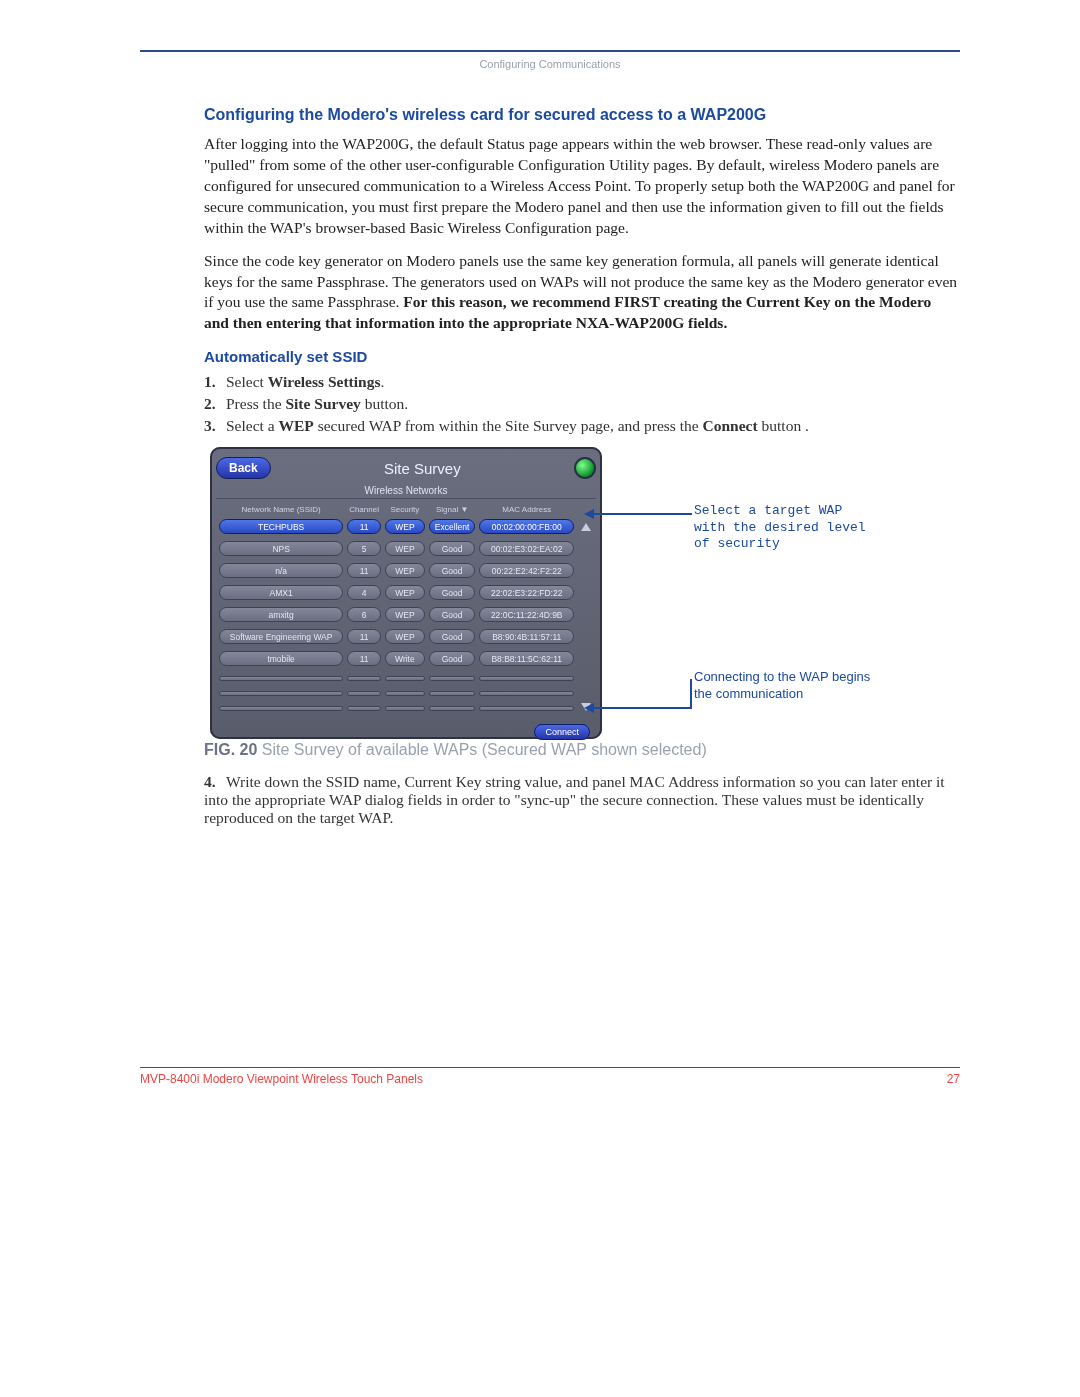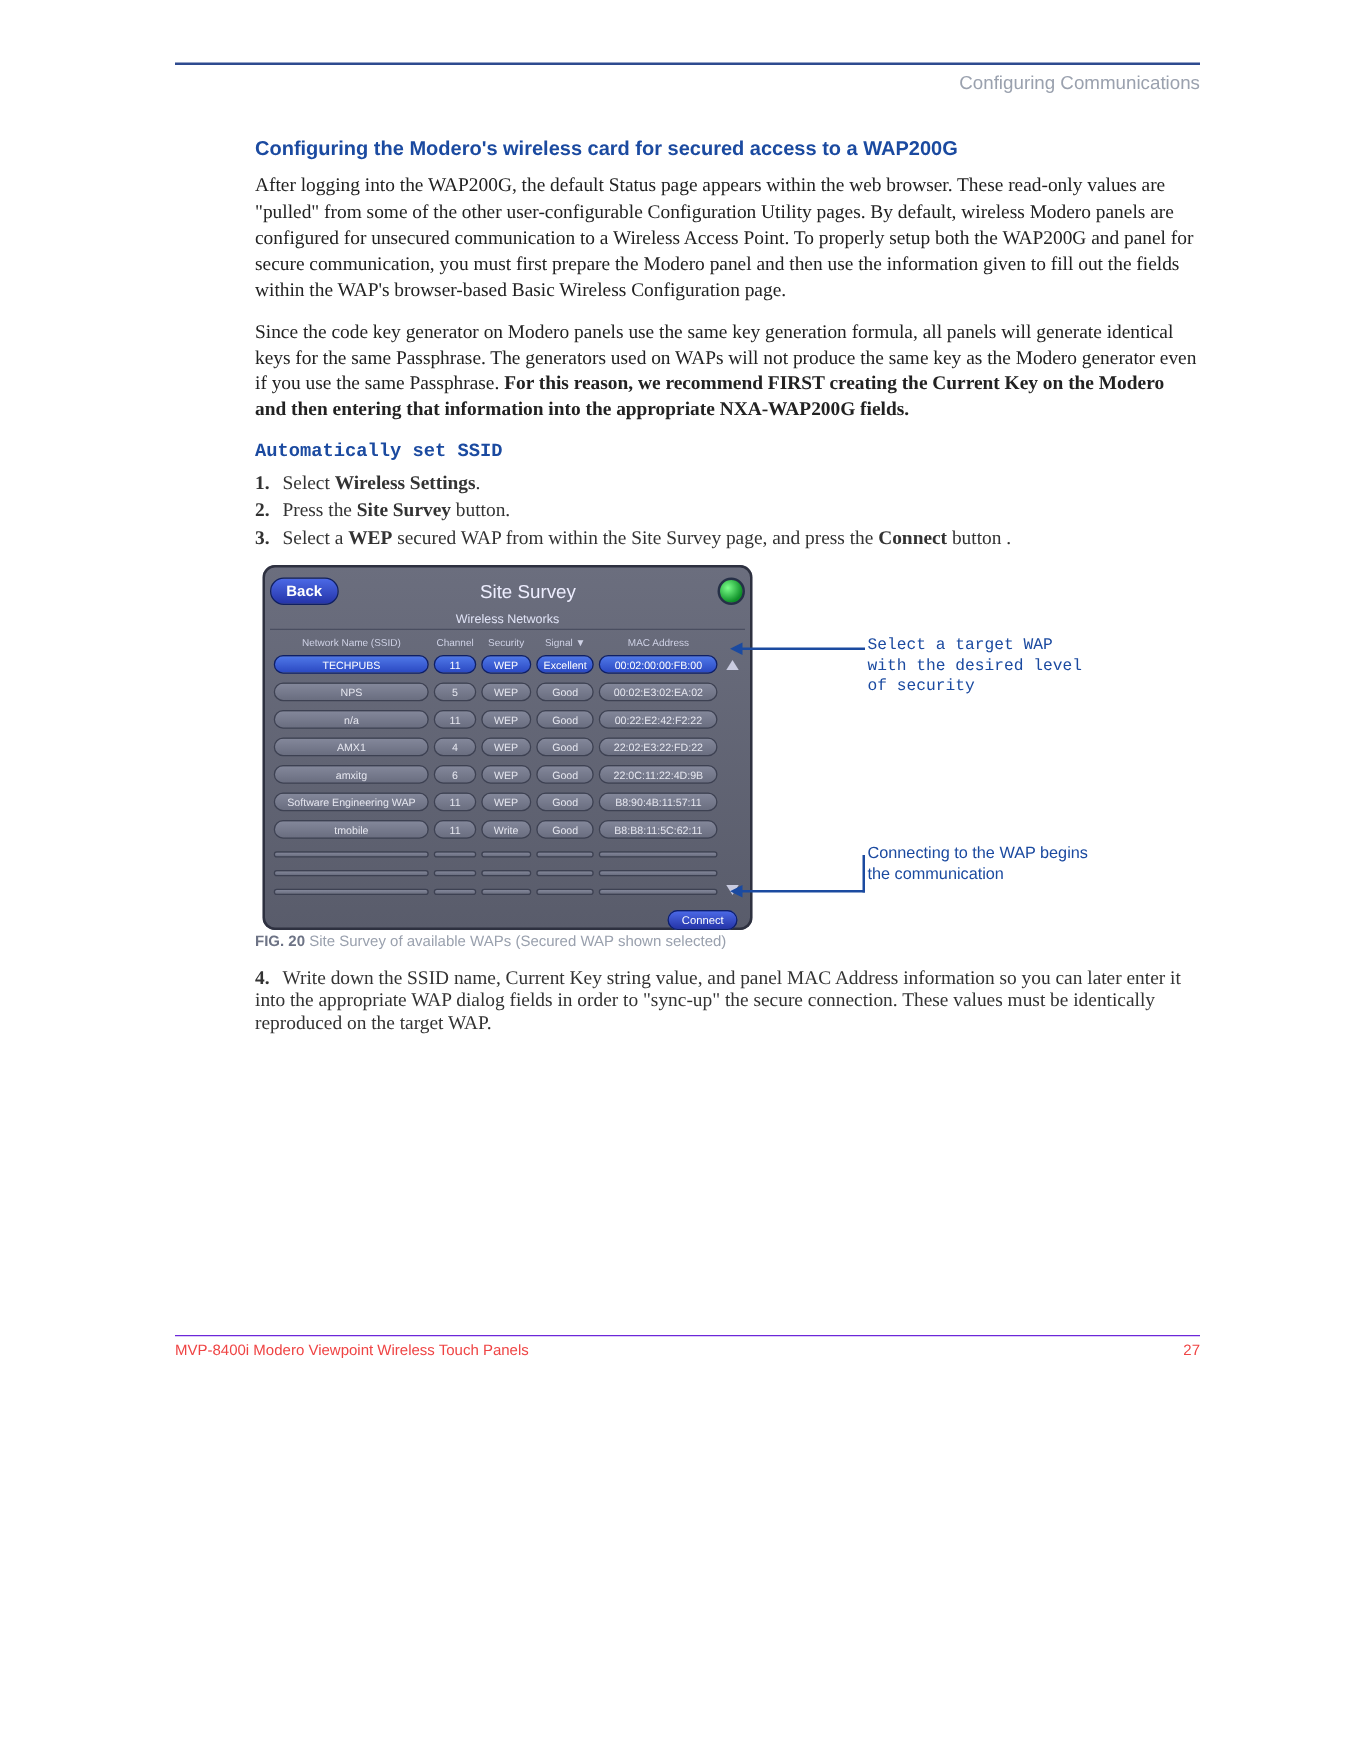--- a/index.html
+++ b/index.html
@@ -15,41 +15,41 @@
     width: 1080px;
     padding: 50px 120px 40px 140px;
     position: relative;
   }
   .hr-top {
     border: none;
     border-top: 2px solid #2e4a8f;
     margin: 0;
   }
   .header-label {
-    text-align: right;
+    text-align: center;
     color: #9aa1ae;
     font-family: Arial, Helvetica, sans-serif;
-    font-size: 15px;
+    font-size: 11px;
     margin-top: 6px;
     margin-bottom: 36px;
   }
   .content {
     margin-left: 64px;
     margin-right: 0;
   }
   h2.sec {
     color: #1b4aa0;
     font-family: Arial, Helvetica, sans-serif;
     font-weight: 700;
     font-size: 16px;
     margin: 6px 0 10px 0;
   }
   h3.sub {
     color: #1b4aa0;
-    font-family: Liberation Mono, monospace;
+    font-family: Liberation Sans, sans-serif;
     font-weight: 700;
     font-size: 15px;
     margin: 14px 0 8px 0;
   }
   p.body {
     font-size: 15.5px;
     line-height: 1.35;
     margin: 0 0 12px 0;
     color: #222;
   }
@@ -106,21 +106,21 @@
   .callout.a { top: 56px; font-family: Liberation Mono, monospace; }
   .callout.b { top: 222px; }
   .arrow-line { position: absolute; height: 2px; background: #1b4aa0; }
   .arrow-head { position:absolute; width:0;height:0; border-top:5px solid transparent;border-bottom:5px solid transparent;border-right:10px solid #1b4aa0; }
   .aline1 { left: 388px; top: 66px; width: 100px; }
   .ahead1 { left: 380px; top: 62px; }
   .aline2 { left: 388px; top: 260px; width: 100px; }
   .aline2b { left: 486px; top: 232px; width: 2px; height: 30px; background:#1b4aa0; }
   .ahead2 { left: 380px; top: 256px; }
 
-  .fig-cap { font-family: Arial, Helvetica, sans-serif; font-size: 12px; color: #9aa1ae; margin: 2px 0 14px 0; }
+  .fig-cap { font-family: Arial, Helvetica, sans-serif; font-size: 16px; color: #9aa1ae; margin: 2px 0 14px 0; }
   .fig-cap .figb { color: #6d7385; font-weight: 700; }
   .step4 { margin-left: 0; }
 
   .footer {
     position: relative;
     margin-top: 240px;
     border-top: 1px solid #6d28d9;
     padding-top: 4px;
     display: flex; justify-content: space-between;
     font-family: Arial, Helvetica, sans-serif;

